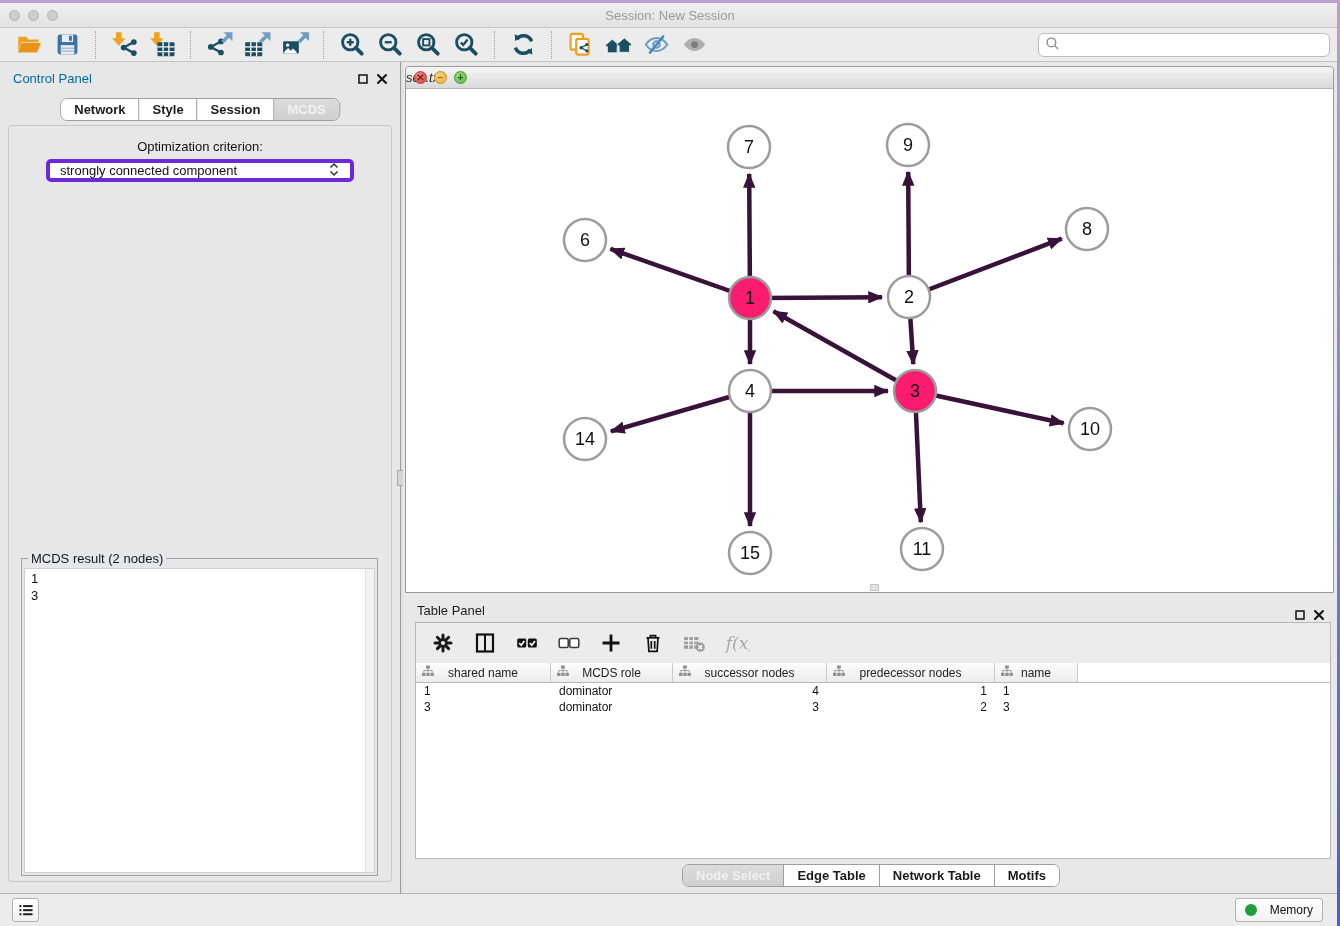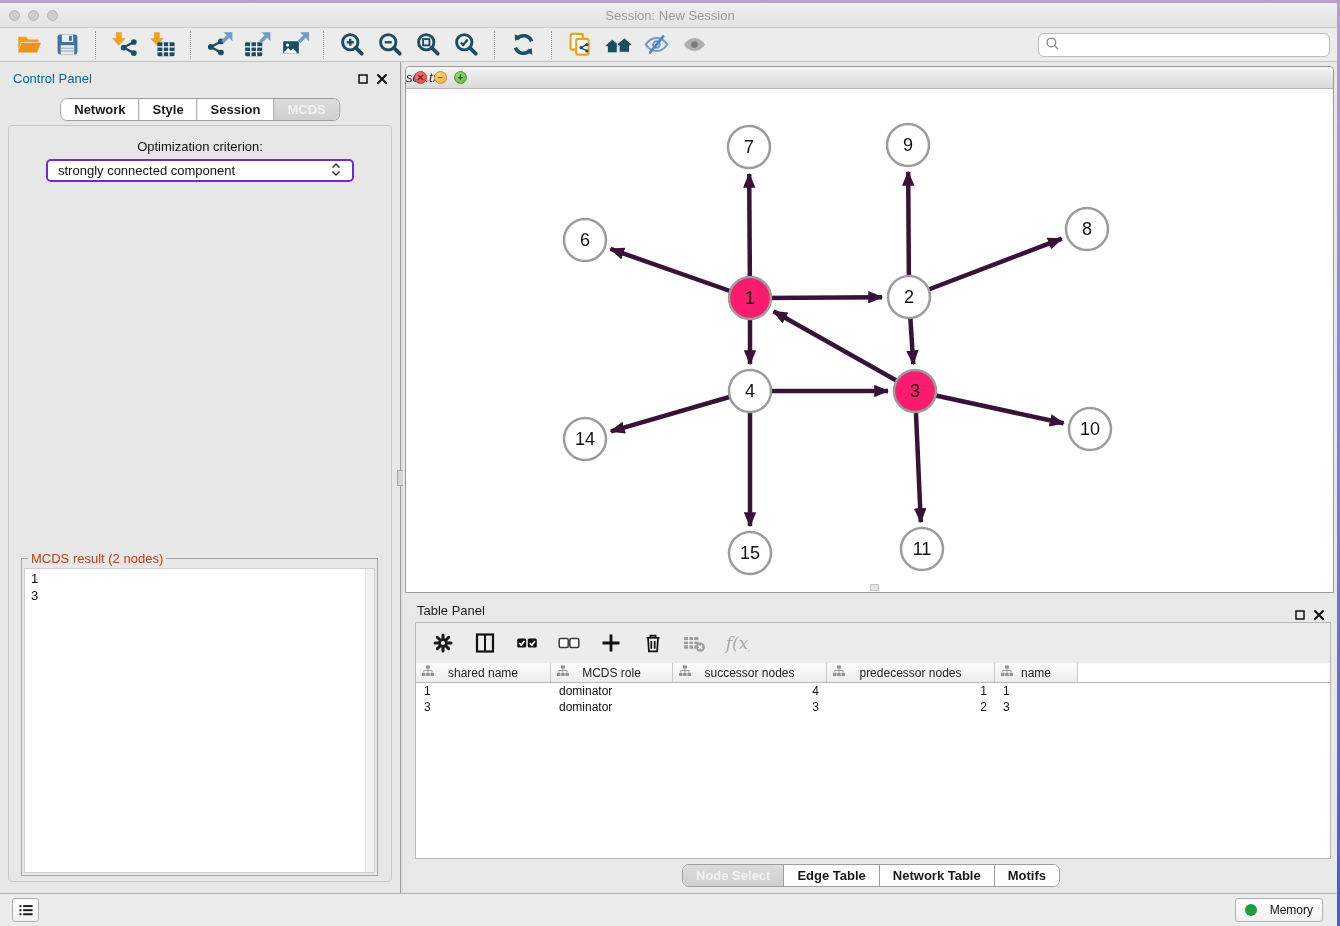--- a/index.html
+++ b/index.html
@@ -33,28 +33,28 @@
   .cp-header { position:relative; height:30px; }
   .cp-title { position:absolute; left:13px; top:9px; font-size:13px; color:#0369a1; }
   .panel-icons { position:absolute; right:12px; top:9px; display:flex; gap:7px; align-items:center; }
   .tabset { display:flex; border:1px solid #9e9e9e; border-radius:7px; overflow:hidden; background:#fff; }
   .tabset .tab { padding:3px 13px; font-size:13px; font-weight:700; color:#1a1a1a; background:#fff; border-left:1px solid #9e9e9e; cursor:pointer; white-space:nowrap; }
   .tabset .tab:first-child { border-left:none; }
   .tabset .tab.active { background:linear-gradient(#dcdcdc,#cfcfcf); color:#f2f2f2; }
   #cp-tabs { position:absolute; left:50%; transform:translateX(-50%); top:36px; }
   .cp-box { position:absolute; left:8px; right:8px; top:63px; bottom:11px; border:1px solid #c6c6c6; border-radius:4px; }
   .opt-label { position:absolute; top:13px; left:0; right:0; text-align:center; font-size:13px; color:#111; }
-  .combo { position:absolute; left:37px; right:37px; top:33px; height:23px; background:#fff; border:2px solid #6d28d9;
+  .combo { position:absolute; left:37px; right:37px; top:33px; height:23px; background:#fff; border:4px solid #6d28d9;
            border-radius:5px; font-size:13px; color:#111; display:flex; align-items:center; padding:0 10px; cursor:pointer; }
   .combo .chev { margin-left:auto; }
   .btnrow { position:absolute; top:65px; left:0; right:0; display:flex; justify-content:center; gap:14px; }
   .mbtn { background:linear-gradient(#ffffff,#f2f2f2); border:1px solid #adadad; border-radius:6px;
           font-size:13px; color:#111; padding:3px 16px; cursor:pointer; font-family:"Liberation Sans",sans-serif; }
   fieldset.result { position:absolute; left:12px; right:13px; top:425px; bottom:5px; border:1px solid #a3a3a3; padding:2px; background:#e7e7e7; }
-  fieldset.result legend { font-size:13px; color:#c2410c; padding:0 3px; margin-left:4px; }
+  fieldset.result legend { font-size:13px; color:#0f172a; padding:0 3px; margin-left:4px; }
   .result-inner { position:relative; width:100%; height:100%; background:#fff; border:1px solid #cfcfcf; }
   .result-text { font-size:13px; line-height:17px; color:#111; padding:1px 0 0 6px; white-space:pre; font-family:"Liberation Sans",sans-serif; }
   .result-scroll { position:absolute; top:0; right:0; width:9px; height:100%; background:#f2f2f2; border-left:1px solid #e0e0e0; }
 
   .splitter-v { position:absolute; left:400px; top:0; bottom:0; width:3px; background:#e0e0e0; border-left:1px solid #9c9c9c; cursor:col-resize; }
   .splitter-v .grip { position:absolute; left:-4px; top:408px; width:8px; height:16px; background:#d6d6d6; border:1px solid #a8a8a8; }
 
   
   .right-col { position:absolute; left:403px; right:0; top:0; bottom:0; background:#e8e8e8; }
   .net-window { position:absolute; top:4px; left:2px; right:3px; height:527px; border:1px solid #9a9a9a; border-radius:4px 4px 0 0; background:#fff; }

